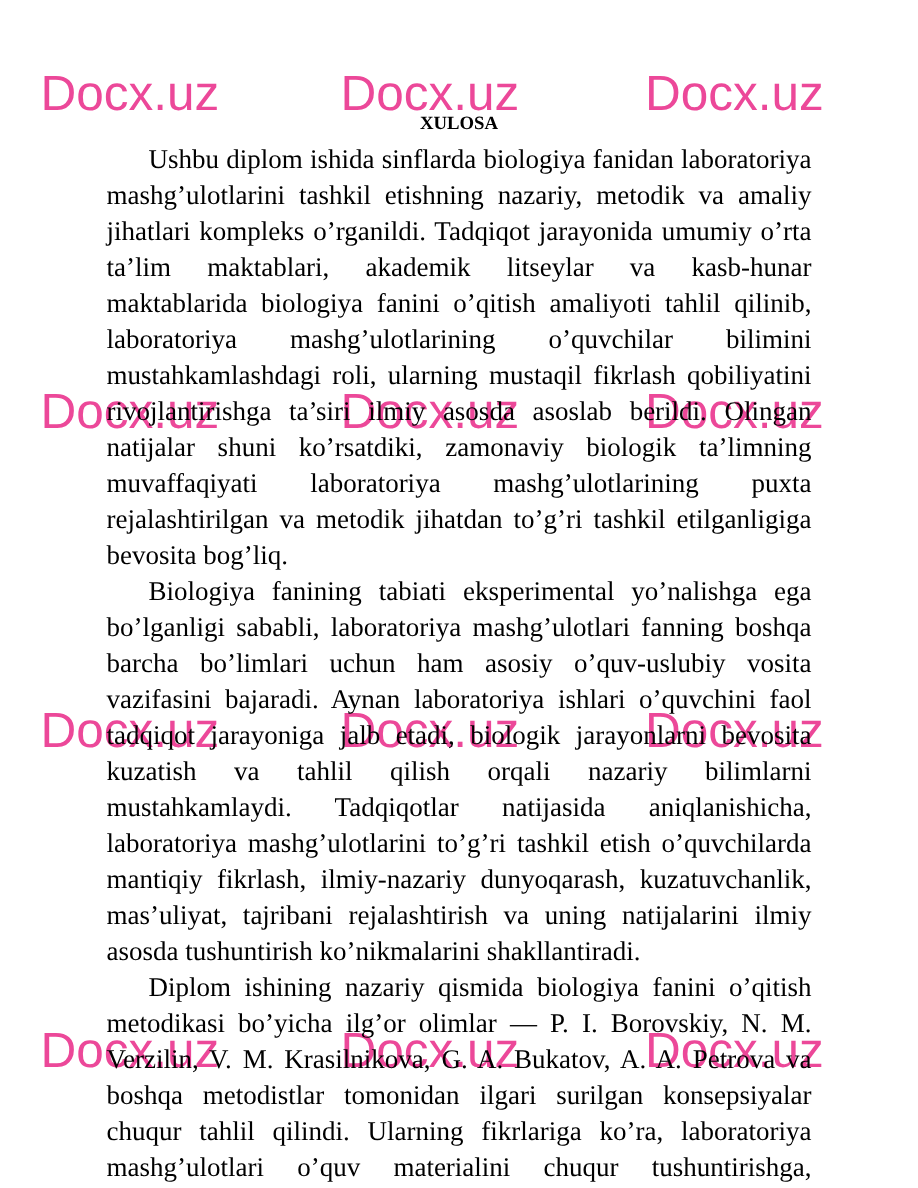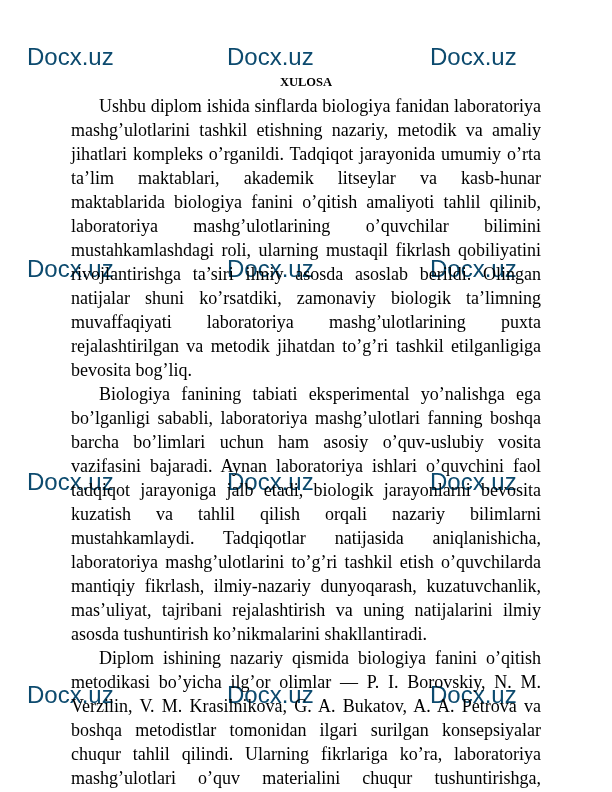--- a/index.html
+++ b/index.html
@@ -3,21 +3,21 @@
 <meta charset="utf-8">
 <style>
   html, body { margin: 0; padding: 0; }
   body {
     width: 612px; height: 792px; background: #ffffff; position: relative; overflow: hidden;
     font-family: "Liberation Serif", "DejaVu Serif", serif; color: #000;
   }
   .watermarks { position: absolute; inset: 0; z-index: 0; pointer-events: none; }
   .wm {
     position: absolute; font-family: "Liberation Sans", "DejaVu Sans", sans-serif;
-    font-size: 24px; color: #0c4a6e; line-height: 1; letter-spacing: 0px;
+    font-size: 33px; color: #ec4899; line-height: 1; letter-spacing: 0px;
   }
   .page { position: absolute; left: 71px; top: 70px; width: 470px; z-index: 1; }
   .title {
     text-align: center; font-weight: bold; font-size: 12.5px; line-height: 24px;
     height: 24px; margin: 0;
   }
   .para {
     margin: 0; font-size: 18px; line-height: 24px; text-align: justify;
     text-indent: 28px;
   }

